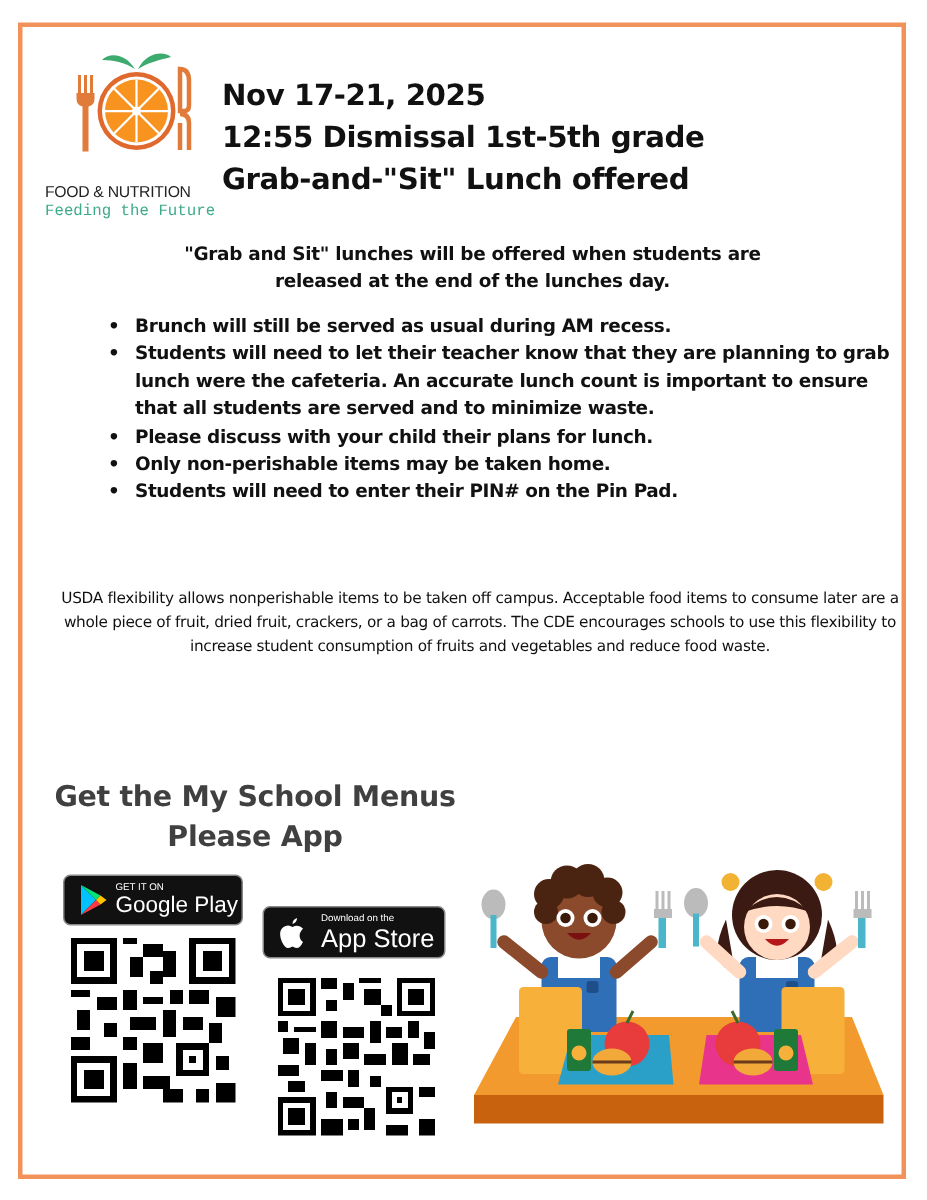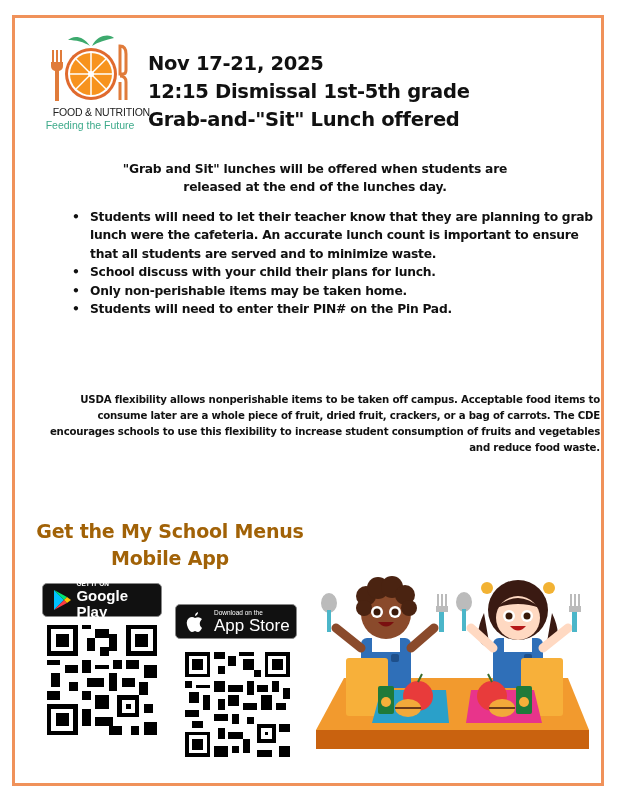--- a/index.html
+++ b/index.html
@@ -4,31 +4,31 @@
 <style>
   * { box-sizing: border-box; margin: 0; padding: 0; }
   html, body { width: 618px; height: 800px; background: #ffffff; overflow: hidden; }
   body { position: relative; font-family: "DejaVu Sans", sans-serif; color: #111; }
   .frame {
     position: absolute; left: 12px; top: 15px; width: 592px; height: 771px;
     border: 3px solid #f0925a; background: #fff;
   }
   .logo { position: absolute; left: 30px; top: 32px; width: 120px; height: 106px; }
   .logo svg { display: block; margin: 0 auto; }
-  .logo-l1 { font-family: "Liberation Sans", sans-serif; font-size: 10.5px; color: #222; text-align: right; letter-spacing: -0.2px; margin-top: 2px; }
-  .logo-l2 { font-family: Liberation Sans, sans-serif; font-size: 10.5px; color: #3daa8a; text-align: center; margin-top: 1px; }
+  .logo-l1 { font-family: "Liberation Sans", sans-serif; font-size: 10.5px; color: #222; text-align: left; letter-spacing: -0.2px; margin-top: 18px; }
+  .logo-l2 { font-family: Liberation Mono, monospace; font-size: 10.5px; color: #3daa8a; text-align: left; margin-top: 1px; }
   .hdr { position: absolute; left: 148px; top: 50px; width: 360px; text-align: left;
          font-family: "DejaVu Sans", sans-serif; font-weight: bold; font-size: 19.5px; line-height: 28px; color: #111; letter-spacing: -0.3px; }
   .intro { position: absolute; left: 100px; top: 160px; width: 430px; text-align: center;
            font-weight: bold; font-size: 12.3px; line-height: 18px; letter-spacing: -0.2px; }
   .bullets { position: absolute; left: 70px; top: 208px; width: 525px; font-weight: bold; font-size: 12.3px; line-height: 18.4px; letter-spacing: -0.25px; list-style: none; }
   .bullets li { position: relative; padding-left: 20px; }
   .bullets li::before { content: "\2022"; position: absolute; left: 2px; top: 0; }
-  .usda { position: absolute; left: 40px; top: 392px; width: 560px; text-align: right; font-weight: bold; font-size: 10.2px; line-height: 16px; letter-spacing: -0.2px; }
-  .app-title { position: absolute; left: 20px; top: 518px; width: 300px; text-align: center; color: #a16207; font-weight: bold; font-size: 19px; line-height: 27px; letter-spacing: -0.2px; }
+  .usda { position: absolute; left: 40px; top: 392px; width: 560px; text-align: center; font-weight: normal; font-size: 10.2px; line-height: 16px; letter-spacing: -0.2px; }
+  .app-title { position: absolute; left: 20px; top: 518px; width: 300px; text-align: center; color: #404040; font-weight: bold; font-size: 19px; line-height: 27px; letter-spacing: -0.2px; }
   .store-btn { position: absolute; background: #111; border: 1px solid #888; border-radius: 5px; color: #fff; display: flex; align-items: center; }
   .gp { left: 42px; top: 583px; width: 120px; height: 34px; }
   .as { left: 175px; top: 604px; width: 122px; height: 35px; }
   .store-btn .ico { width: 26px; display: flex; justify-content: center; margin-left: 6px; }
   .store-btn .small { font-family: "Liberation Sans", sans-serif; font-size: 6.5px; line-height: 8px; }
   .store-btn .big { font-family: "Liberation Sans", sans-serif; font-size: 15px; line-height: 16px; }
   .qr { position: absolute; }
   .qr1 { left: 47px; top: 625px; width: 110px; height: 110px; }
   .qr2 { left: 185px; top: 652px; width: 105px; height: 105px; }
   .illus { position: absolute; left: 306px; top: 558px; width: 290px; height: 195px; }
@@ -62,55 +62,56 @@
 
     <path d="M72 14 q6 0 6 8 v16 q0 4 -3 4 h-3 z" fill="none" stroke="#e07b3a" stroke-width="3"></path>
     <path d="M72 44 q6 0 6 6 v18 M72 50 v18" fill="none" stroke="#e07b3a" stroke-width="3"></path>
   </svg>
   <div class="logo-l1">FOOD &amp; NUTRITION</div>
   <div class="logo-l2">Feeding the Future</div>
 </div>
 
 <div class="hdr">
   <div>Nov 17-21, 2025</div>
-  <div>12:15 Dismissal 1st-5th grade</div>
+  <div>12:55 Dismissal 1st-5th grade</div>
   <div>Grab-and-"Sit" Lunch offered</div>
 </div>
 
 <div class="intro">
   <div>"Grab and Sit" lunches will be offered when students are</div>
   <div>released at the end of the lunches day.</div>
 </div>
 
 <ul class="bullets">
+  <li>Brunch will still be served as usual during AM recess.</li>
   <li>Students will need to let their teacher know that they are planning to grab lunch were the cafeteria.  An accurate lunch count is important to ensure that all students are served and to minimize waste.</li>
-  <li>School discuss with your child their plans for lunch.</li>
+  <li>Please discuss with your child their plans for lunch.</li>
   <li>Only non-perishable items may be taken home.</li>
   <li>Students will need to enter their PIN# on the Pin Pad.</li>
 </ul>
 
 <div class="usda">
   <p>USDA flexibility  allows nonperishable items to be taken off campus. Acceptable food items to consume later are a whole piece of fruit, dried fruit, crackers, or a bag of carrots. The CDE encourages schools to use this flexibility to increase student consumption of fruits and vegetables and reduce food waste.</p>
 </div>
 
 <div class="app-title">
   <div>Get the My School Menus</div>
-  <div>Mobile App</div>
+  <div>Please App</div>
 </div>
 
 <div class="store-btn gp">
   <span class="ico">
     <svg width="20" height="22" viewBox="0 0 20 22">
       <path d="M2 1 L12 11 L2 21 Z" fill="#00c2ff"></path>
       <path d="M2 1 L15 8 L12 11 Z" fill="#00e676"></path>
       <path d="M2 21 L15 14 L12 11 Z" fill="#ff3a44"></path>
       <path d="M15 8 L19 11 L15 14 L12 11 Z" fill="#ffc400"></path>
     </svg>
   </span>
-  <span style="margin-left:2px;font-weight:bold;">
+  <span style="margin-left:2px;">
     <div class="small">GET IT ON</div>
     <div class="big">Google Play</div>
   </span>
 </div>
 
 <div class="store-btn as">
   <span class="ico">
     <svg width="18" height="22" viewBox="0 0 18 22">
       <path d="M12 1 q0 3 -3 4 q0 -3 3 -4z" fill="#fff"></path>
       <path d="M9 7 q-3 -2 -6 0 q-4 3 -1 10 q2 4 4 4 q1 0 3 -1 q2 1 3 1 q2 0 4 -4 q-3 -2 -2 -6 q1 -2 2 -3 q-3 -3 -7 -1z" fill="#fff"></path>

